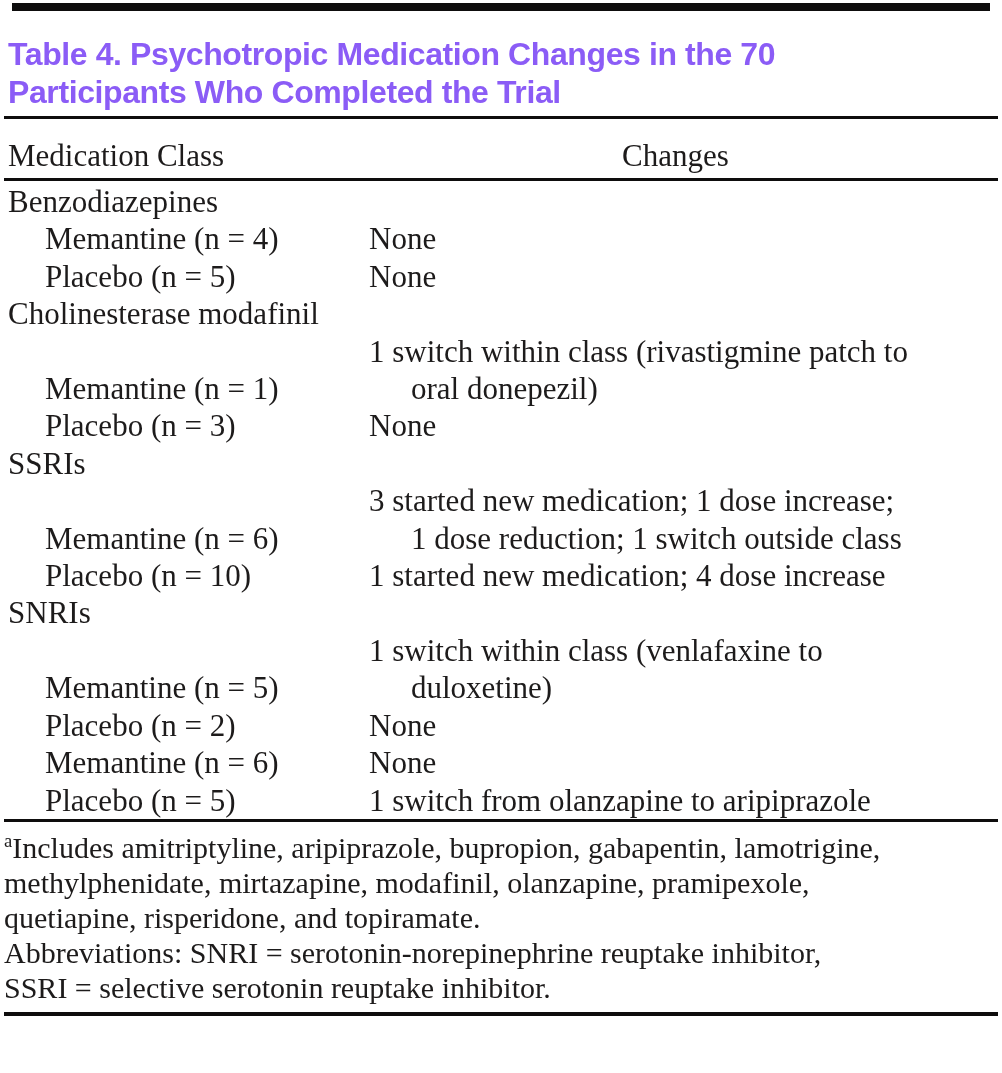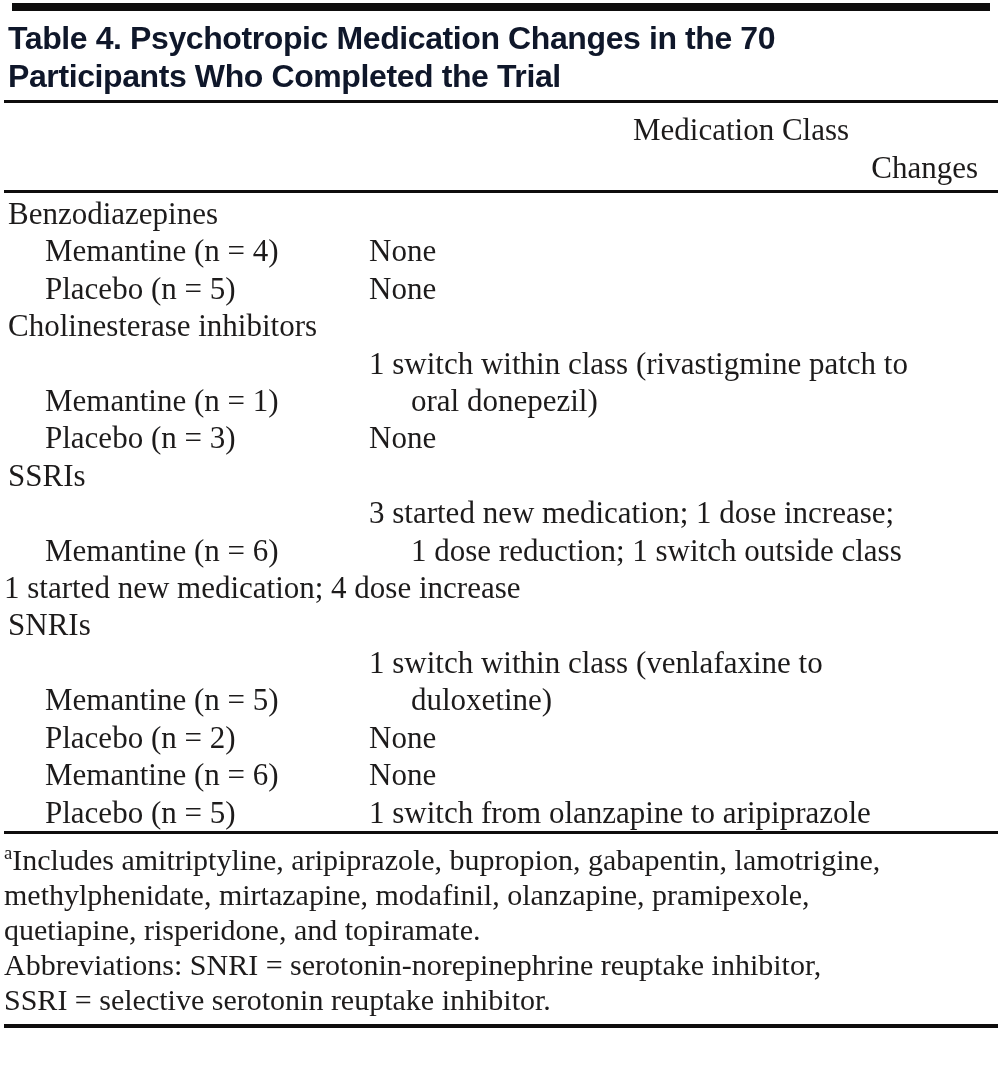--- a/index.html
+++ b/index.html
@@ -35,30 +35,29 @@
   .rule-bottom {
     height: 4px;
     margin-top: 7px;
   }
   .title {
     font-family: "Liberation Sans", sans-serif;
     font-weight: bold;
     font-size: 32px;
     line-height: 38px;
     letter-spacing: -0.4px;
-    color: #0f172a;
-    padding: 8px 4px 5px 4px;
+    color: #8b5cf6;
+    padding: 24px 4px 5px 4px;
   }
   .header-row {
     display: flex;
     align-items: flex-end;
-    padding: 8px 0 3px 0;
+    padding: 18px 0 3px 0;
     font-size: 31px;
     line-height: 38px;
-    flex-direction: column;
   }
   .header-cell-left {
     width: 365px;
     padding-left: 4px;
   }
   .header-cell-right {
     flex: 1;
     text-align: center;
     padding-right: 20px;
   }
@@ -128,21 +127,21 @@
           <div class="line">None</div>
         </div>
       </div>
       <div class="trow sub">
         <div class="cell-label">Placebo (n = 5)</div>
         <div class="cell-changes">
           <div class="line">None</div>
         </div>
       </div>
       <div class="trow group">
-        <div class="cell-label">Cholinesterase inhibitors</div>
+        <div class="cell-label">Cholinesterase modafinil</div>
       </div>
       <div class="trow sub">
         <div class="cell-label">Memantine (n = 1)</div>
         <div class="cell-changes">
           <div class="line">1 switch within class (rivastigmine patch to</div>
           <div class="line cont">oral donepezil)</div>
         </div>
       </div>
       <div class="trow sub">
         <div class="cell-label">Placebo (n = 3)</div>
@@ -154,20 +153,21 @@
         <div class="cell-label">SSRIs</div>
       </div>
       <div class="trow sub">
         <div class="cell-label">Memantine (n = 6)</div>
         <div class="cell-changes">
           <div class="line">3 started new medication; 1 dose increase;</div>
           <div class="line cont">1 dose reduction; 1 switch outside class</div>
         </div>
       </div>
       <div class="trow sub">
+        <div class="cell-label">Placebo (n = 10)</div>
         <div class="cell-changes">
           <div class="line">1 started new medication; 4 dose increase</div>
         </div>
       </div>
       <div class="trow group">
         <div class="cell-label">SNRIs</div>
       </div>
       <div class="trow sub">
         <div class="cell-label">Memantine (n = 5)</div>
         <div class="cell-changes">

